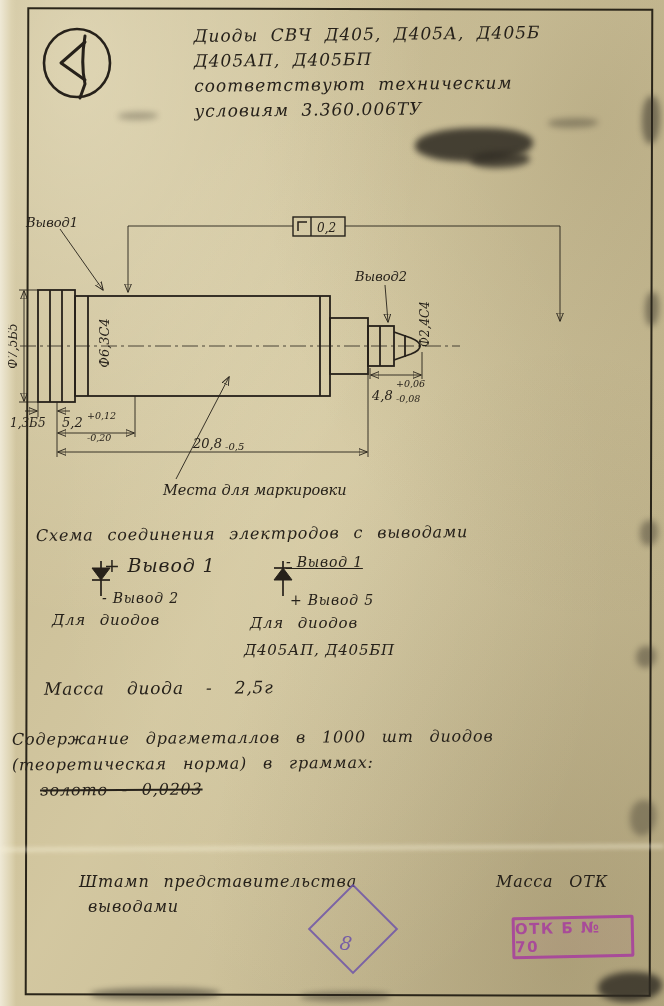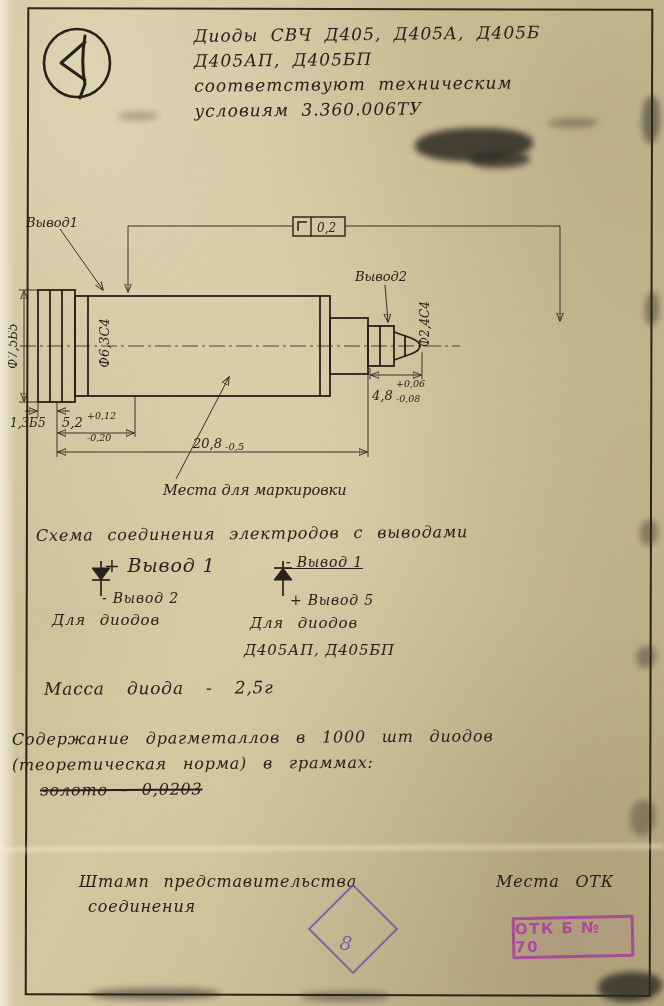--- a/index.html
+++ b/index.html
@@ -182,22 +182,22 @@
   <div class="hw" style="left:250px;top:614px;font-size:15px;word-spacing:8px;">Для диодов</div>
   <div class="hw" style="left:244px;top:641px;font-size:15px;">Д405АП, Д405БП</div>
 
   <div class="hw" style="left:44px;top:678px;font-size:17px;word-spacing:16px;transform:rotate(-.4deg);">Масса диода - 2,5г</div>
 
   <div class="hw" style="left:12px;top:728px;font-size:16px;word-spacing:10px;transform:rotate(-.4deg);">Содержание драгметаллов в 1000 шт диодов</div>
   <div class="hw" style="left:12px;top:754px;font-size:16px;word-spacing:10px;transform:rotate(-.4deg);">(теоретическая норма) в граммах:</div>
   <div class="hw strike" style="left:40px;top:780px;font-size:16px;word-spacing:8px;transform:rotate(-.4deg);">золото - 0,0203</div>
 
   <div class="hw" style="left:42px;top:872px;font-size:16px;word-spacing:8px;margin-left:37px;">Штамп представительства</div>
-  <div class="hw" style="left:88px;top:897px;font-size:16px;">соединения</div>
-  <div class="hw" style="left:496px;top:872px;font-size:16px;word-spacing:10px;">Места ОТК</div>
+  <div class="hw" style="left:88px;top:897px;font-size:16px;">выводами</div>
+  <div class="hw" style="left:496px;top:872px;font-size:16px;word-spacing:10px;">Масса ОТК</div>
 
   <div class="diamond-wrap">
     <div class="diamond"></div>
     <div class="diamond-digit">8</div>
   </div>
 
   <div class="otk-stamp">
     <span>ОТК Б № 70</span>
   </div>
 

